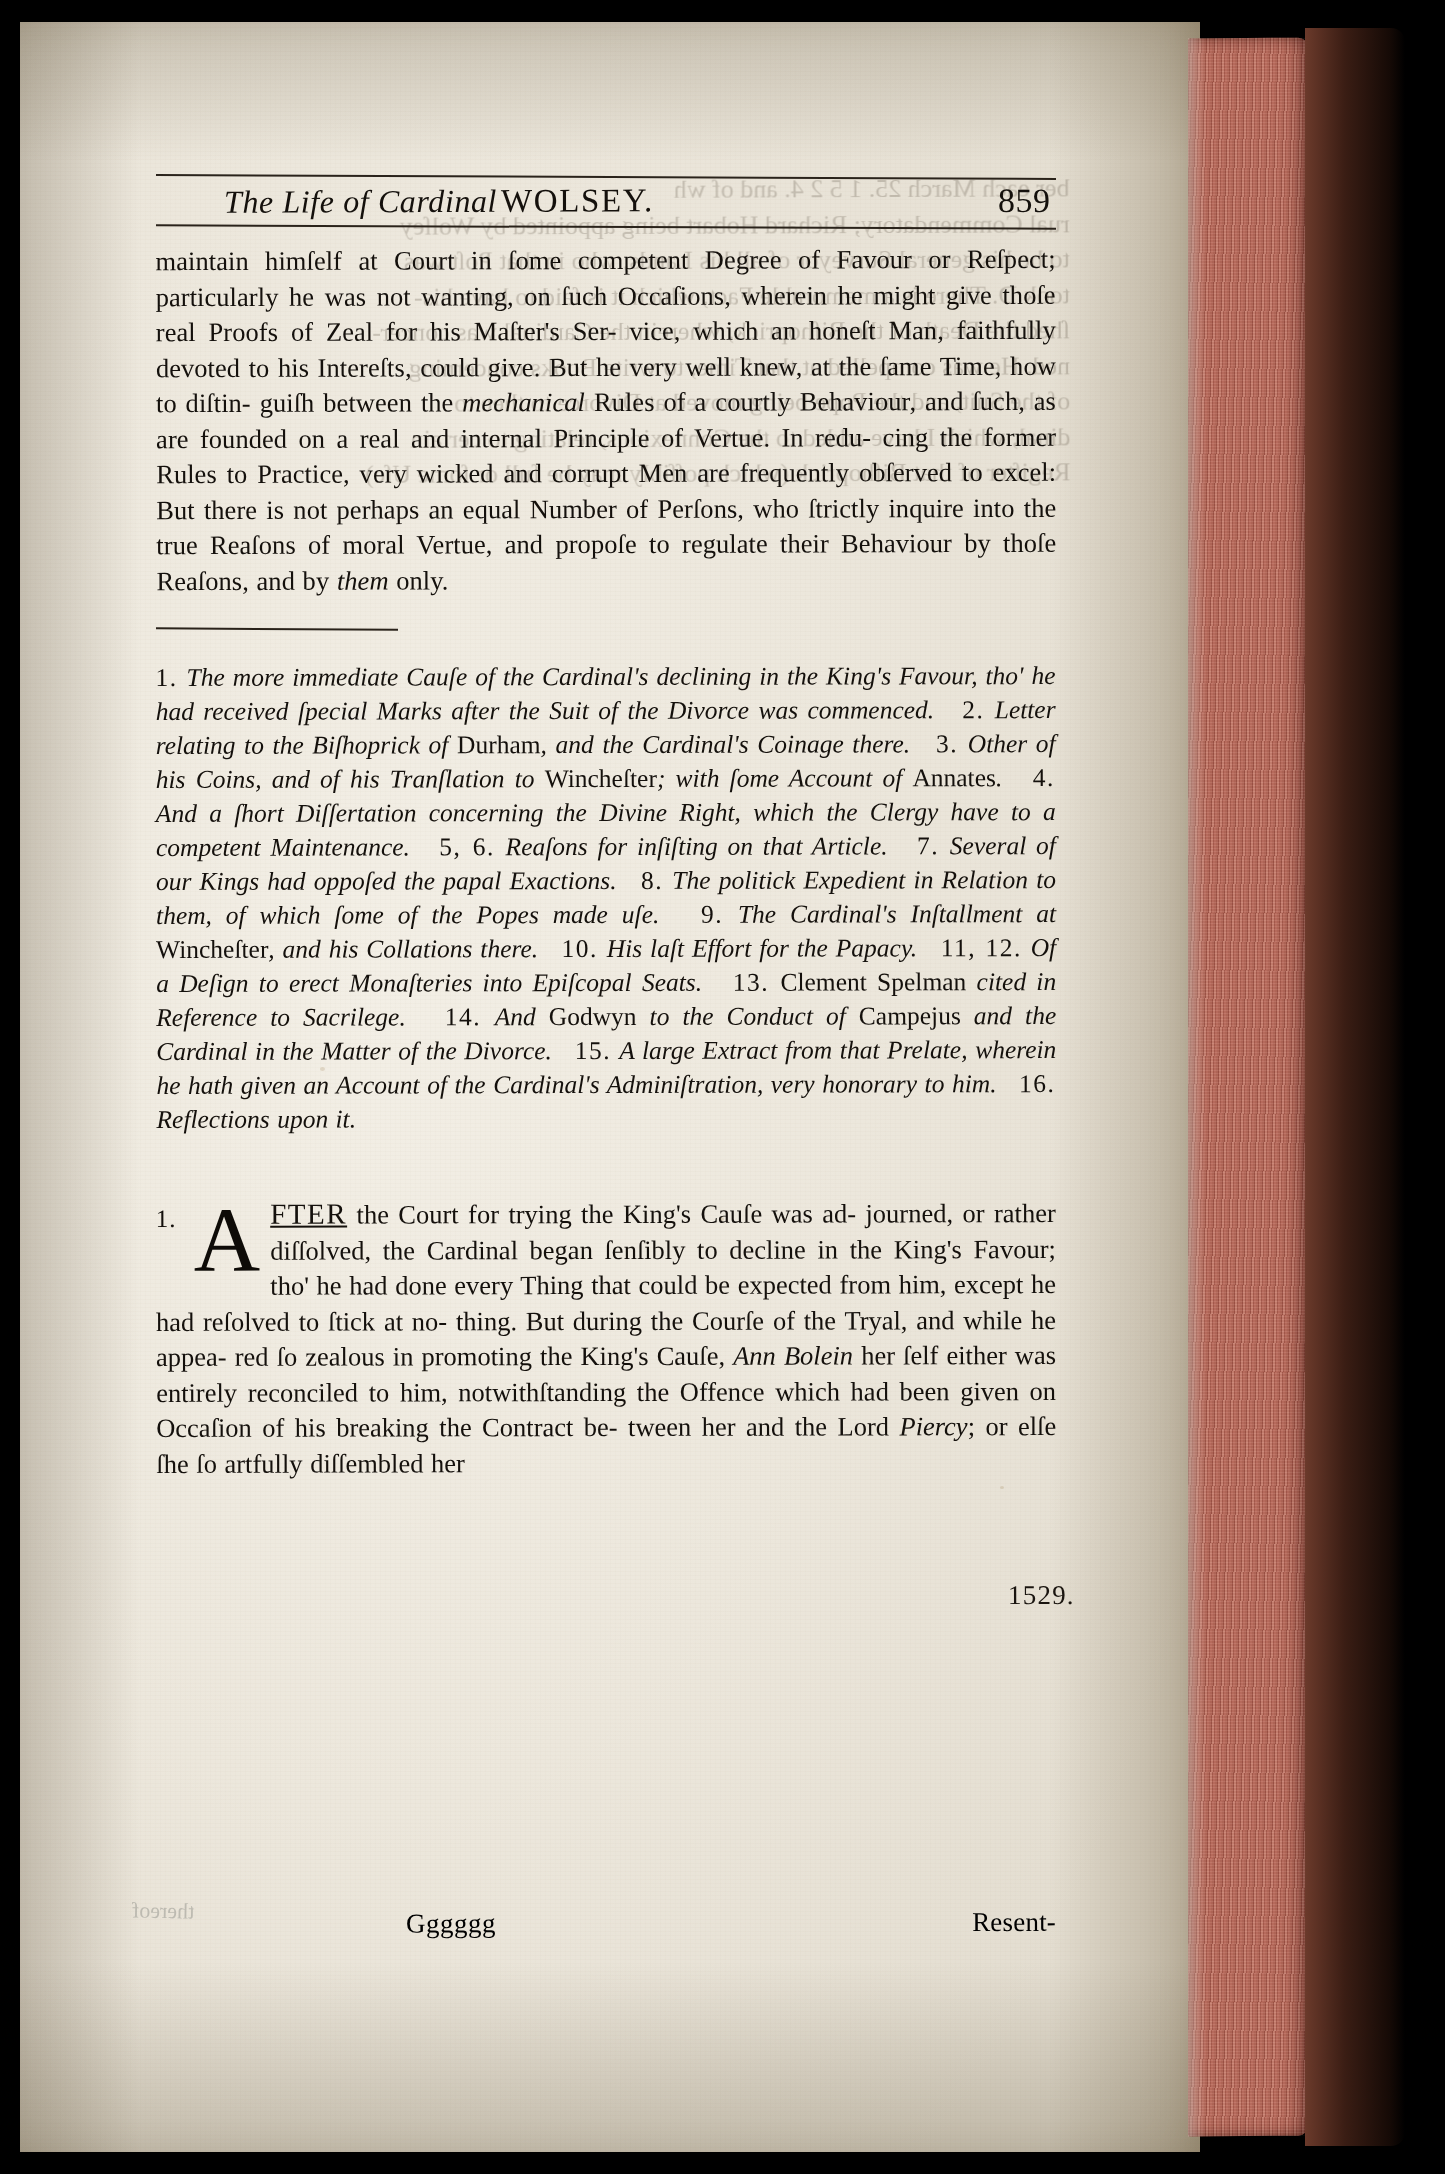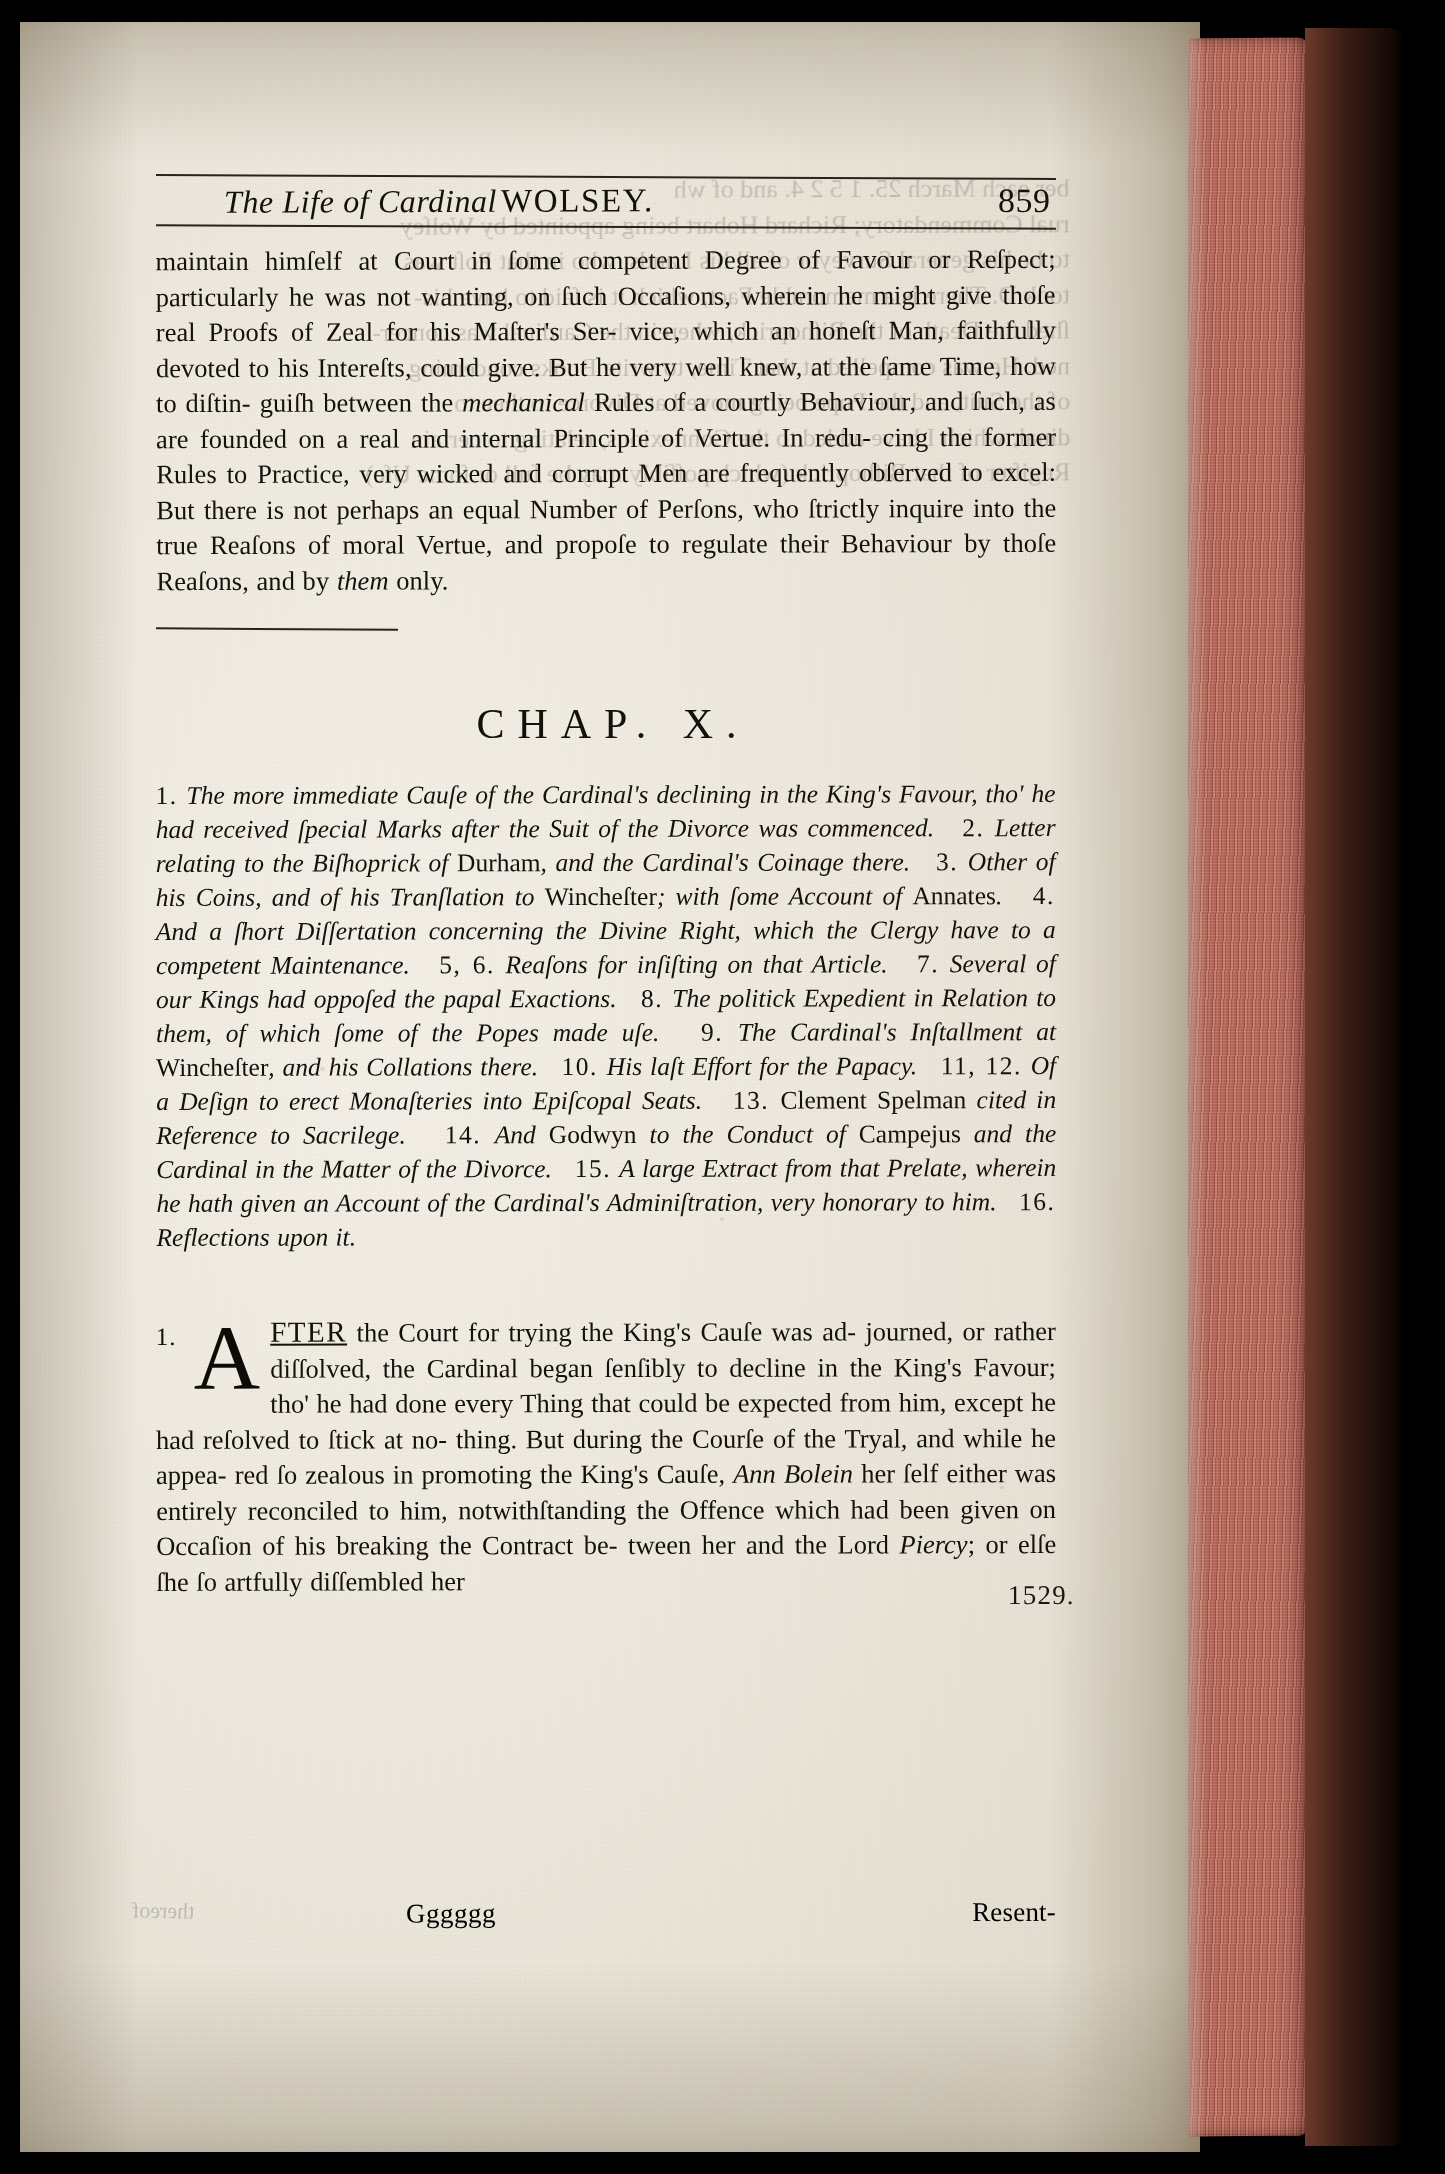--- a/index.html
+++ b/index.html
@@ -267,20 +267,21 @@
     width: 900px;
     display: flex;
     justify-content: space-between;
     align-items: baseline;
     font-size: 27px;
     transform: rotate(-0.15deg);
   }
   .signature {
     margin-left: 250px;
     letter-spacing: 0.5px;
+    margin-top: 10px;
   }
   .catchword { letter-spacing: 0.2px; }
 
   
   .showthrough {
     position: absolute;
     left: 120px;
     top: 150px;
     width: 930px;
     color: #6d6355;
@@ -346,21 +347,20 @@
         </div>
 
         <div class="rule-under-head"></div>
 
         <div class="body-block">
           <p><span id="para-top">maintain himſelf at Court in ſome competent Degree of Favour or Reſpect; particularly he was not wanting, on ſuch Occaſions, wherein he might give thoſe real Proofs of Zeal for his Maſter's Ser- vice, which an honeſt Man, faithfully devoted to his Intereſts, could give. But he very well knew, at the ſame Time, how to diſtin- guiſh between the <i>mechanical</i> Rules of a courtly Behaviour, and ſuch, as are founded on a real and internal Principle of Vertue. In redu- cing the former Rules to Practice, very wicked and corrupt Men are frequently obſerved to excel: But there is not perhaps an equal Number of Perſons, who ſtrictly inquire into the true Reaſons of moral Vertue, and propoſe to regulate their Behaviour by thoſe Reaſons, and by <i>them</i> only.</span></p>
         </div>
 
         <div class="chap-rule"></div>
 
-        <div class="chap-head">CHAP. X.</div>
 
         <div class="argument">
           <span id="argument-text"><span class="num">1.</span> The more immediate Cauſe of the Cardinal's declining in the King's Favour, tho' he had received ſpecial Marks after the Suit of the Divorce was commenced.&nbsp;&nbsp; <span class="num">2.</span> Letter relating to the Biſhoprick of <span class="rom">Durham</span>, and the Cardinal's Coinage there.&nbsp;&nbsp; <span class="num">3.</span> Other of his Coins, and of his Tranſlation to <span class="rom">Wincheſter</span>; with ſome Account of <span class="rom">Annates</span>.&nbsp;&nbsp; <span class="num">4.</span> And a ſhort Diſſertation concerning the Divine Right, which the Clergy have to a competent Maintenance.&nbsp;&nbsp; <span class="num">5, 6.</span> Reaſons for inſiſting on that Article.&nbsp;&nbsp; <span class="num">7.</span> Several of our Kings had oppoſed the papal Exactions.&nbsp;&nbsp; <span class="num">8.</span> The politick Expedient in Relation to them, of which ſome of the Popes made uſe.&nbsp;&nbsp; <span class="num">9.</span> The Cardinal's Inſtallment at <span class="rom">Wincheſter</span>, and his Collations there.&nbsp;&nbsp; <span class="num">10.</span> His laſt Effort for the Papacy.&nbsp;&nbsp; <span class="num">11, 12.</span> Of a Deſign to erect Monaſteries into Epiſcopal Seats.&nbsp;&nbsp; <span class="num">13.</span> <span class="rom">Clement Spelman</span> cited in Reference to Sacrilege.&nbsp;&nbsp; <span class="num">14.</span> And <span class="rom">Godwyn</span> to the Conduct of <span class="rom">Campejus</span> and the Cardinal in the Matter of the Divorce.&nbsp;&nbsp; <span class="num">15.</span> A large Extract from that Prelate, wherein he hath given an Account of the Cardinal's Adminiſtration, very honorary to him.&nbsp;&nbsp; <span class="num">16.</span> Reflections upon it.</span>
         </div>
 
         <div class="sect">
           <span class="sect-num">1.</span>
           <span class="dropcap">A</span>
           <p><span id="sect-text"><span class="caps">FTER</span> the Court for trying the King's Cauſe was ad- journed, or rather diſſolved, the Cardinal began ſenſibly to decline in the King's Favour; tho' he had done every Thing that could be expected from him, except he had reſolved to ſtick at no- thing. But during the Courſe of the Tryal, and while he appea- red ſo zealous in promoting the King's Cauſe, <i>Ann Bolein</i> her ſelf either was entirely reconciled to him, notwithſtanding the Offence which had been given on Occaſion of his breaking the Contract be- tween her and the Lord <i>Piercy</i>; or elſe ſhe ſo artfully diſſembled her</span></p>
         </div>

